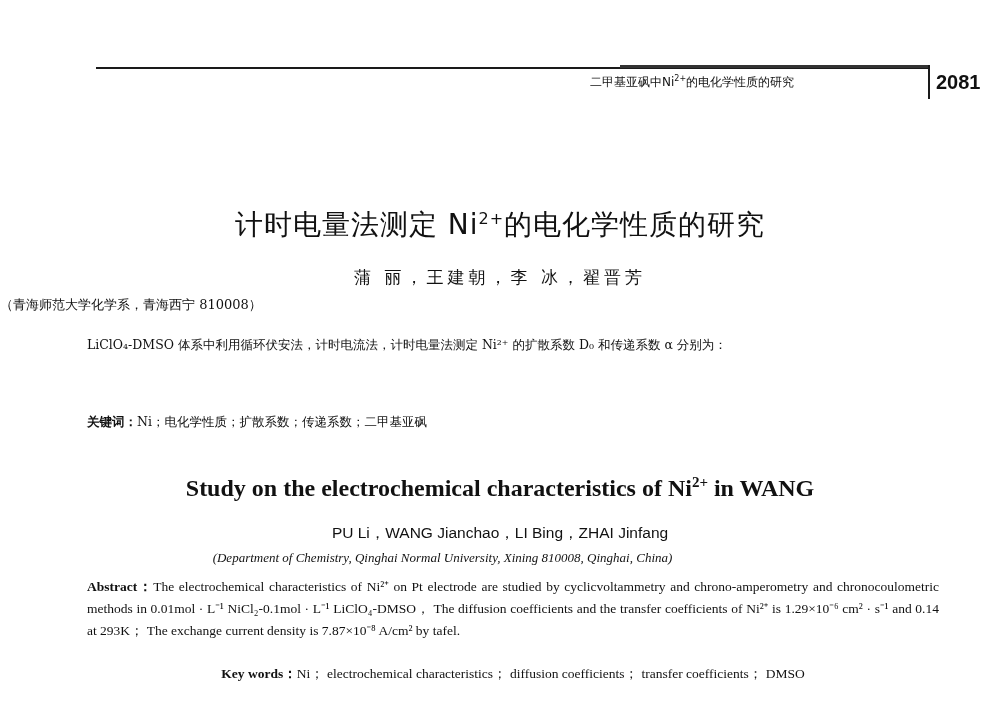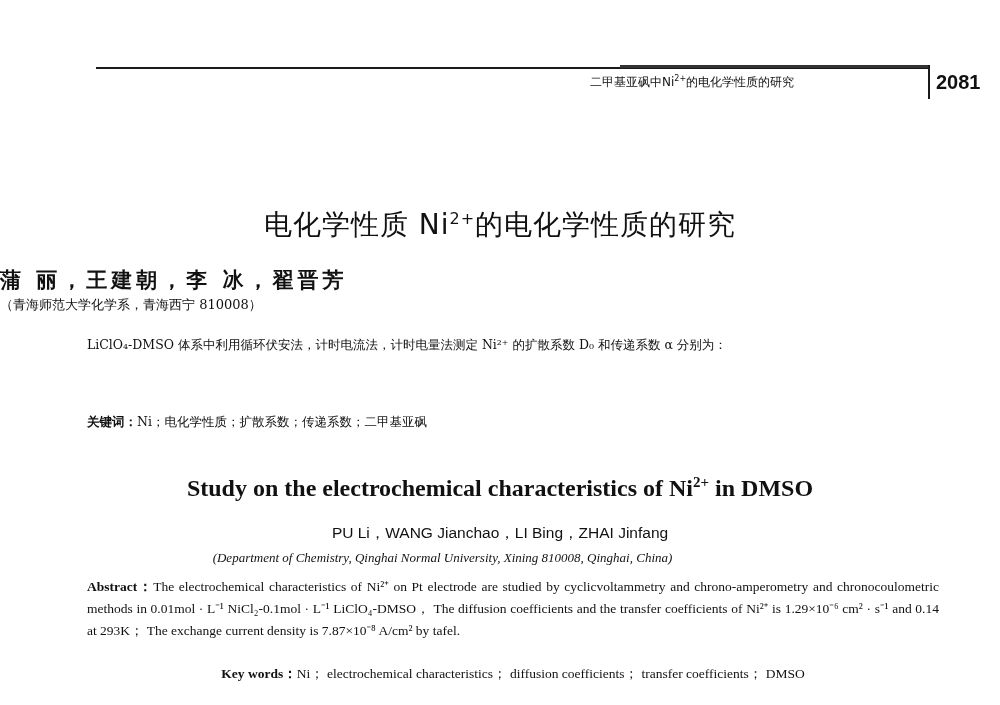--- a/index.html
+++ b/index.html
@@ -7,21 +7,21 @@
 
   .running-rule { position: absolute; left: 96px; top: 67px; width: 832px; height: 2px; background: #1a1a1a; }
   .running-rule-thick { position: absolute; left: 620px; top: 65px; width: 308px; height: 3px; background: #333; }
   .running-head { position: absolute; left: 590px; top: 74px; width: 330px; font-family: "DejaVu Sans", sans-serif; font-size: 12px; }
   .running-head sup { font-size: 8px; }
   .vbar { position: absolute; left: 928px; top: 65px; width: 2px; height: 34px; background: #1a1a1a; }
   .page-num { position: absolute; left: 936px; top: 71px; font-family: "Liberation Sans", sans-serif; font-weight: bold; font-size: 20px; }
 
   .cn-title { position: absolute; left: 0; top: 206px; width: 1000px; text-align: center; font-family: "DejaVu Sans", sans-serif; font-size: 28px; letter-spacing: 1px; }
   .cn-title sup { font-size: 16px; }
-  .cn-authors { position: absolute; left: 0; top: 266px; width: 1000px; font-family: "DejaVu Serif", serif; font-weight: bold; font-size: 21px; letter-spacing: 4px; }
+  .cn-authors { position: absolute; left: 0; top: 266px; width: 1000px; text-align: center; font-family: "DejaVu Serif", serif; font-weight: normal; font-size: 17px; letter-spacing: 4px; }
   .cn-affil { position: absolute; left: 0; top: 296px; width: 1000px; text-align: left; font-family: "DejaVu Serif", serif; font-size: 13px; }
 
   .cn-abstract { position: absolute; left: 87px; top: 334px; width: 852px; font-family: "DejaVu Serif", serif; font-size: 12.5px; line-height: 22px; }
   .cn-abstract .lbl { font-weight: bold; }
   .cn-kw { position: absolute; left: 87px; top: 414px; width: 852px; font-family: "DejaVu Serif", serif; font-size: 12.5px; }
   .cn-kw .lbl { font-weight: bold; }
 
   .en-title { position: absolute; left: 0; top: 474px; width: 1000px; text-align: center; font-family: "Liberation Serif", serif; font-weight: bold; font-size: 24px; }
   .en-title sup { font-size: 15px; }
   .en-authors { position: absolute; left: 0; top: 523px; width: 1000px; text-align: center; font-family: "Liberation Sans", sans-serif; font-size: 15.5px; }
@@ -35,27 +35,27 @@
 </style>
 </head>
 <body>
 
 <div class="running-rule"></div>
 <div class="running-rule-thick"></div>
 <div class="running-head"><span>二甲基亚砜中Ni</span><sup>2+</sup><span>的电化学性质的研究</span></div>
 <div class="vbar"></div>
 <div class="page-num">2081</div>
 
-<div class="cn-title"><span>电化学性质 Ni</span><sup>2+</sup><span>的电化学性质的研究</span></div>
+<div class="cn-title"><span>计时电量法测定 Ni</span><sup>2+</sup><span>的电化学性质的研究</span></div>
 <div class="cn-authors">蒲 丽，王建朝，李 冰，翟晋芳</div>
 <div class="cn-affil">（青海师范大学化学系，青海西宁 810008）</div>
 
 <div class="cn-abstract">
   <div>LiClO₄-DMSO 体系中利用循环伏安法，计时电流法，计时电量法测定 Ni²⁺ 的扩散系数 D₀ 和传递系数 α 分别为：</div>
 </div>
 <div class="cn-kw"><span class="lbl">关键词：</span><span>Ni；电化学性质；扩散系数；传递系数；二甲基亚砜</span></div>
 
-<div class="en-title"><span>Study on the electrochemical characteristics of Ni</span><sup>2+</sup><span> in DMSO</span></div>
+<div class="en-title"><span>Study on the electrochemical characteristics of Ni</span><sup>2+</sup><span> in WANG</span></div>
 <div class="en-authors">PU Li，WANG Jianchao，LI Bing，ZHAI Jinfang</div>
 <div class="en-affil"><i>(Department of Chemistry, Qinghai Normal University, Xining 810008, Qinghai, China)</i></div>
 
 <div class="en-abstract"><span class="lbl">Abstract：</span><span>The electrochemical characteristics of Ni²⁺ on Pt electrode are studied by cyclicvoltammetry and chrono-amperometry and chronocoulometric methods in 0.01mol · L⁻¹ NiCl₂-0.1mol · L⁻¹ LiClO₄-DMSO， The diffusion coefficients and the transfer coefficients of Ni²⁺ is 1.29×10⁻⁶ cm² · s⁻¹ and 0.14 at 293K； The exchange current density is 7.87×10⁻⁸ A/cm² by tafel.</span></div>
 <div class="en-kw"><span class="lbl">Key words：</span><span>Ni； electrochemical characteristics； diffusion coefficients； transfer coefficients； DMSO</span></div>
 
 </body></html>

